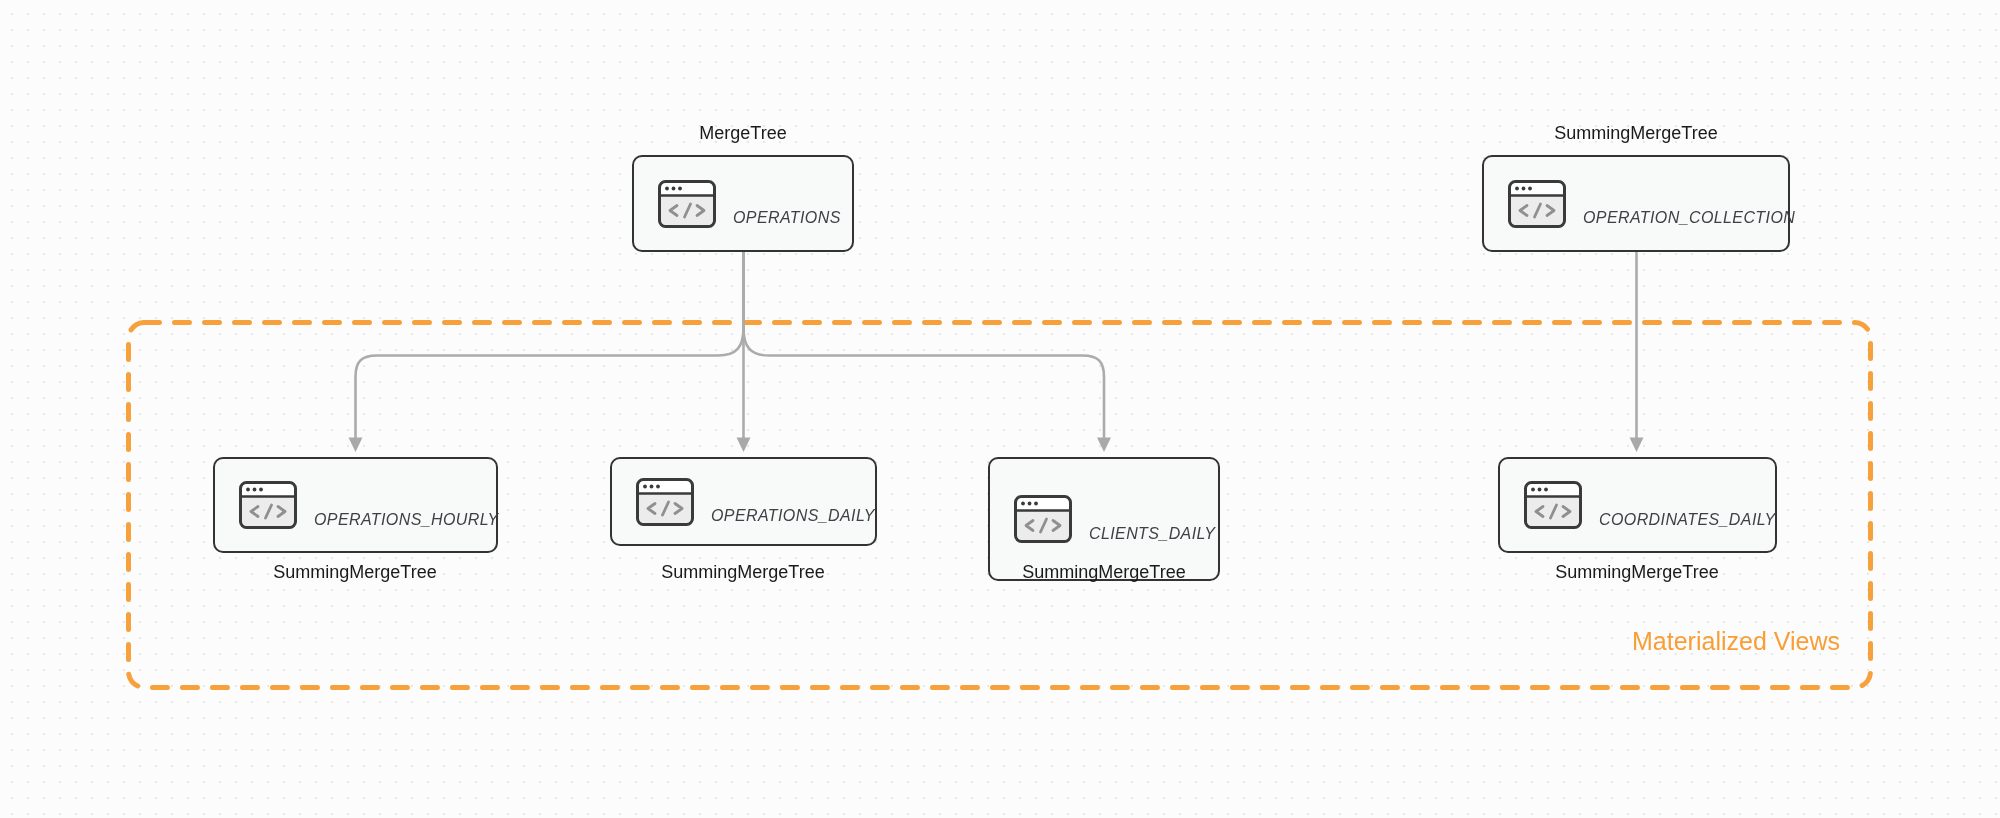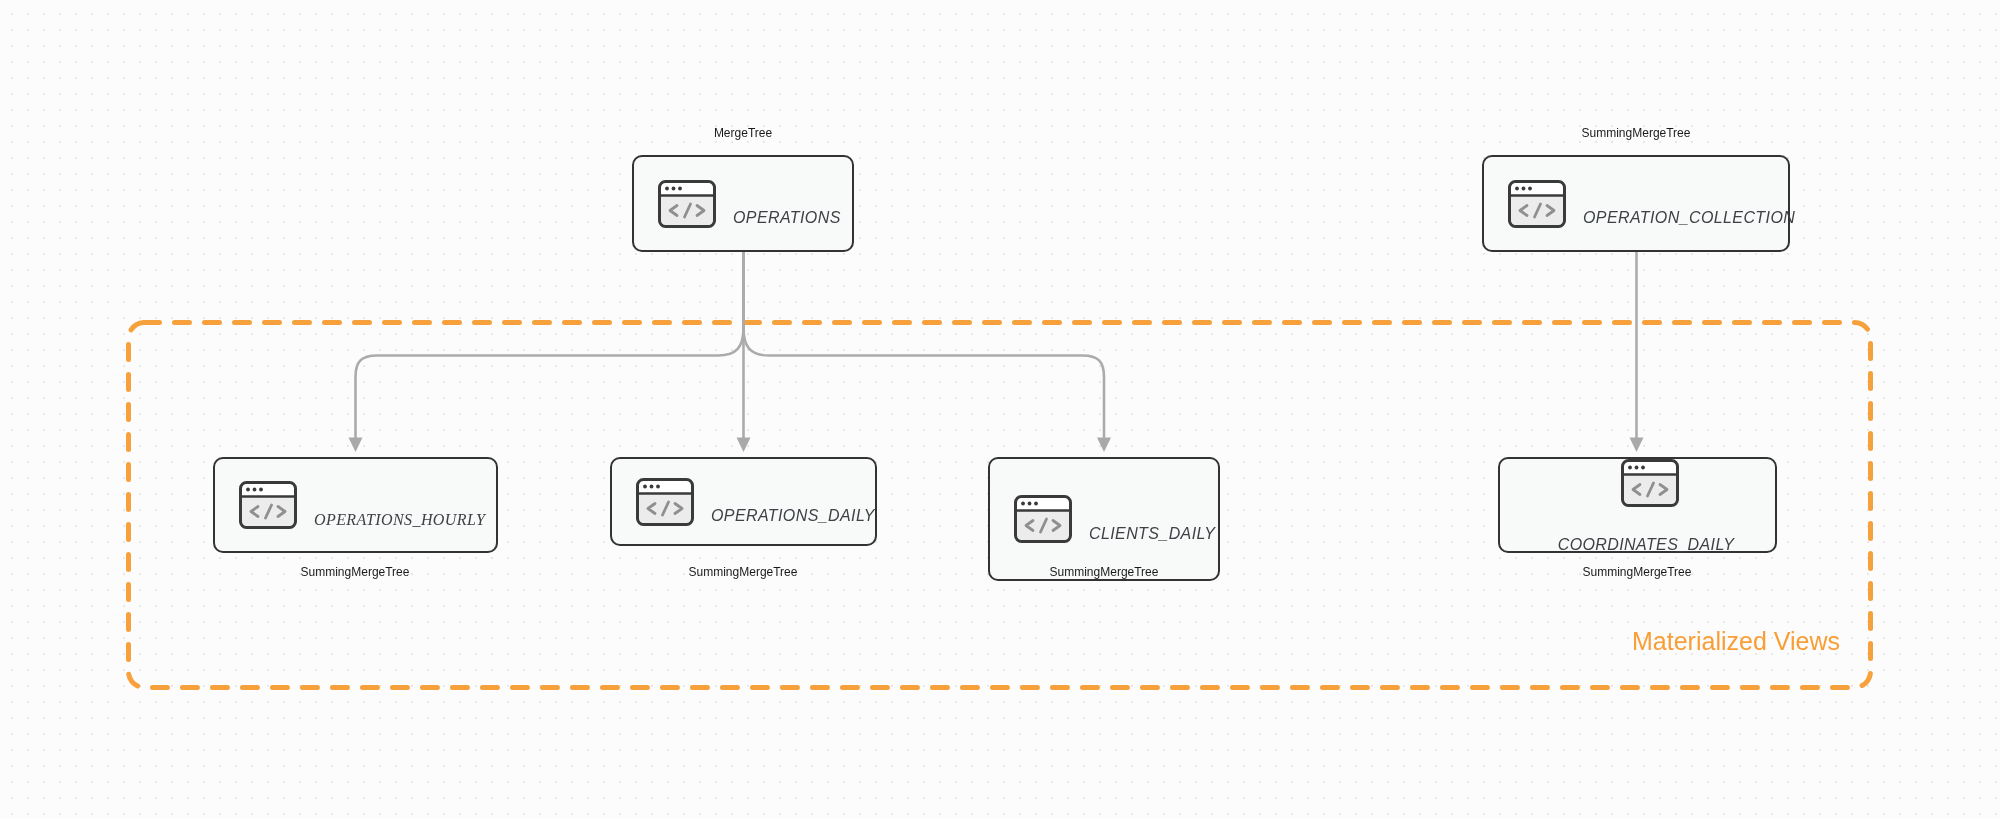--- a/index.html
+++ b/index.html
@@ -44,21 +44,21 @@
     font-style: italic;
     letter-spacing: 0.4px;
     color: #3D4045;
     white-space: nowrap;
     margin-top: 29px;
   }
   .engine-label {
     position: absolute;
     width: 320px;
     text-align: center;
-    font-size: 12px;
+    font-size: 18px;
     line-height: 23px;
     color: #1A1A1A;
     white-space: nowrap;
   }
   .group-label {
     position: absolute;
     left: 1540px; top: 627px;
     width: 300px;
     text-align: right;
     font-size: 25px;
@@ -128,21 +128,21 @@
         <circle cx="22" cy="8.5" r="1.9" fill="#3A3A3A"></circle>
       <g stroke="#8F8F8F" stroke-width="2.8" fill="none" stroke-linecap="round" stroke-linejoin="round">
         <path d="M 19 25.5 L 12 30.5 L 19 35.5"></path>
           <path d="M 26.5 37 L 32.5 24"></path>
           <path d="M 39 25.5 L 46 30.5 L 39 35.5"></path>
       </g>
     </svg>
     <span class="title">OPERATION_COLLECTION</span>
   </div>
 
-  <div class="node" style="left:213px; top:457px; width:285px; height:96px;font-family:Liberation Serif, serif;">
+  <div class="node" style="left:213px; top:457px; width:285px; height:96px;">
     <svg class="icon" viewBox="0 0 58 48">
       <rect x="1.5" y="1.5" width="55" height="45" rx="6" fill="#FFFFFF"></rect>
       <path d="M 3 15.5 H 55 V 40 a 5 5 0 0 1 -5 5 H 8 a 5 5 0 0 1 -5 -5 Z" fill="#ECECEC"></path>
       <rect x="1.5" y="1.5" width="55" height="45" rx="6" fill="none" stroke="#3A3A3A" stroke-width="3"></rect>
       <line x1="2" y1="15.5" x2="56" y2="15.5" stroke="#3A3A3A" stroke-width="2.5"></line>
       <circle cx="9" cy="8.5" r="1.9" fill="#3A3A3A"></circle>
         <circle cx="15.5" cy="8.5" r="1.9" fill="#3A3A3A"></circle>
         <circle cx="22" cy="8.5" r="1.9" fill="#3A3A3A"></circle>
       <g stroke="#8F8F8F" stroke-width="2.8" fill="none" stroke-linecap="round" stroke-linejoin="round">
         <path d="M 19 25.5 L 12 30.5 L 19 35.5"></path>
@@ -182,21 +182,21 @@
         <circle cx="22" cy="8.5" r="1.9" fill="#3A3A3A"></circle>
       <g stroke="#8F8F8F" stroke-width="2.8" fill="none" stroke-linecap="round" stroke-linejoin="round">
         <path d="M 19 25.5 L 12 30.5 L 19 35.5"></path>
           <path d="M 26.5 37 L 32.5 24"></path>
           <path d="M 39 25.5 L 46 30.5 L 39 35.5"></path>
       </g>
     </svg>
     <span class="title">CLIENTS_DAILY</span>
   </div>
 
-  <div class="node" style="left:1498px; top:457px; width:279px; height:96px;flex-direction:column;">
+  <div class="node" style="left:1498px; top:457px; width:279px; height:96px;">
     <svg class="icon" viewBox="0 0 58 48">
       <rect x="1.5" y="1.5" width="55" height="45" rx="6" fill="#FFFFFF"></rect>
       <path d="M 3 15.5 H 55 V 40 a 5 5 0 0 1 -5 5 H 8 a 5 5 0 0 1 -5 -5 Z" fill="#ECECEC"></path>
       <rect x="1.5" y="1.5" width="55" height="45" rx="6" fill="none" stroke="#3A3A3A" stroke-width="3"></rect>
       <line x1="2" y1="15.5" x2="56" y2="15.5" stroke="#3A3A3A" stroke-width="2.5"></line>
       <circle cx="9" cy="8.5" r="1.9" fill="#3A3A3A"></circle>
         <circle cx="15.5" cy="8.5" r="1.9" fill="#3A3A3A"></circle>
         <circle cx="22" cy="8.5" r="1.9" fill="#3A3A3A"></circle>
       <g stroke="#8F8F8F" stroke-width="2.8" fill="none" stroke-linecap="round" stroke-linejoin="round">
         <path d="M 19 25.5 L 12 30.5 L 19 35.5"></path>

